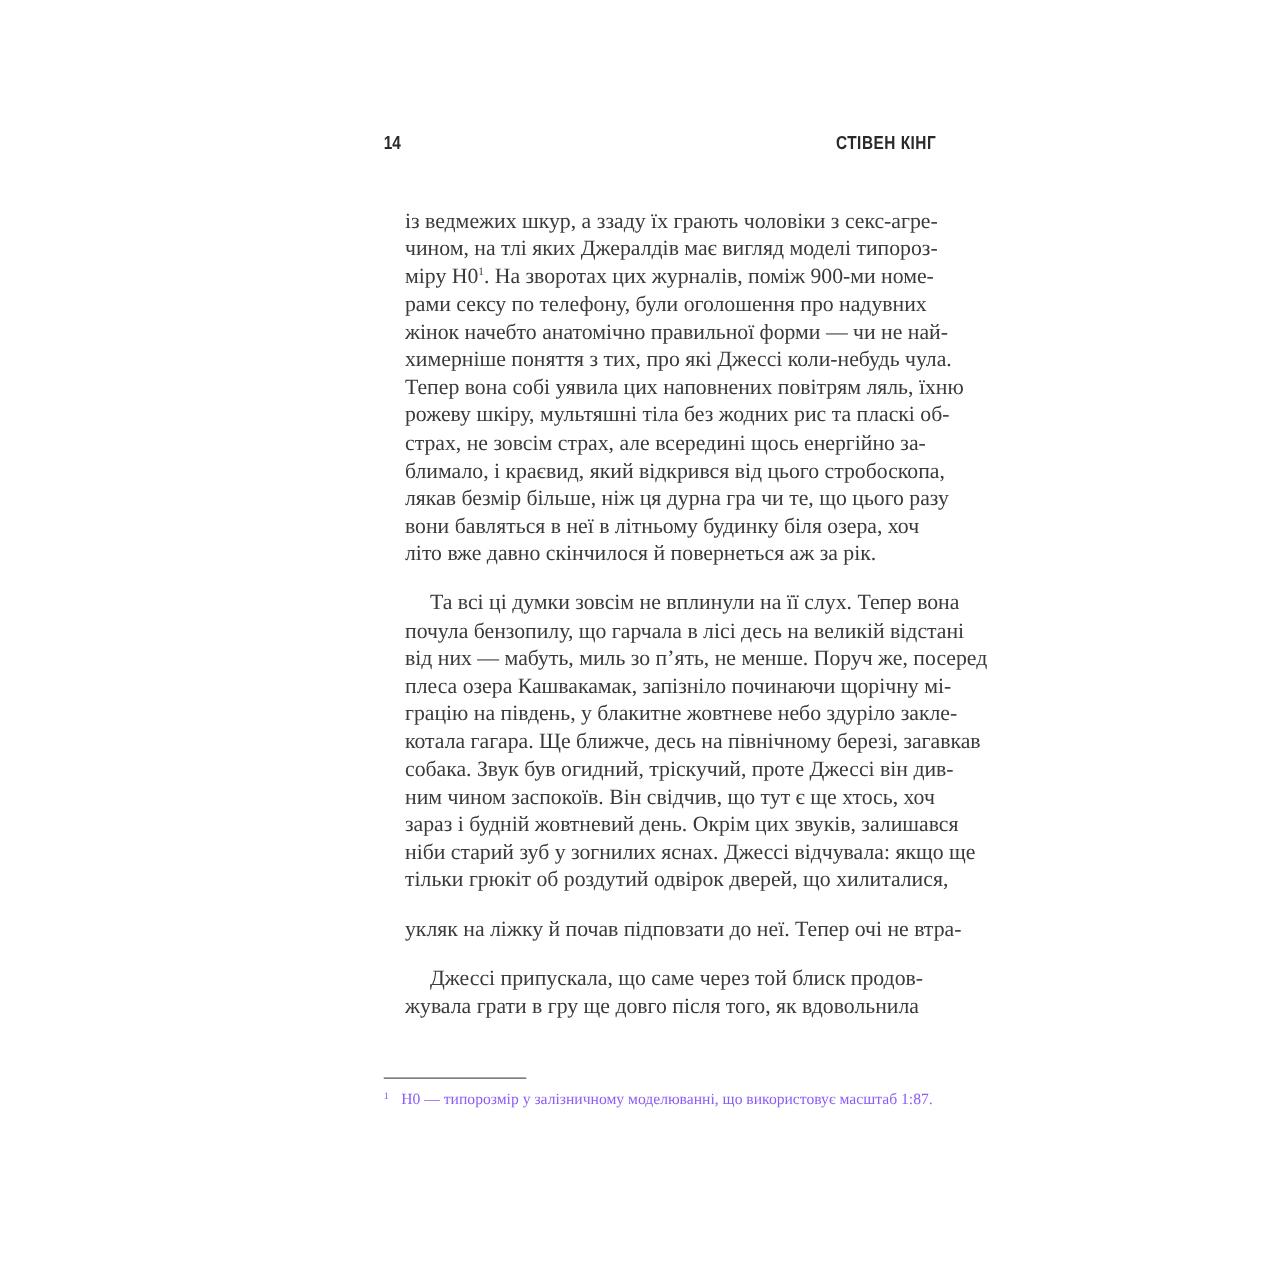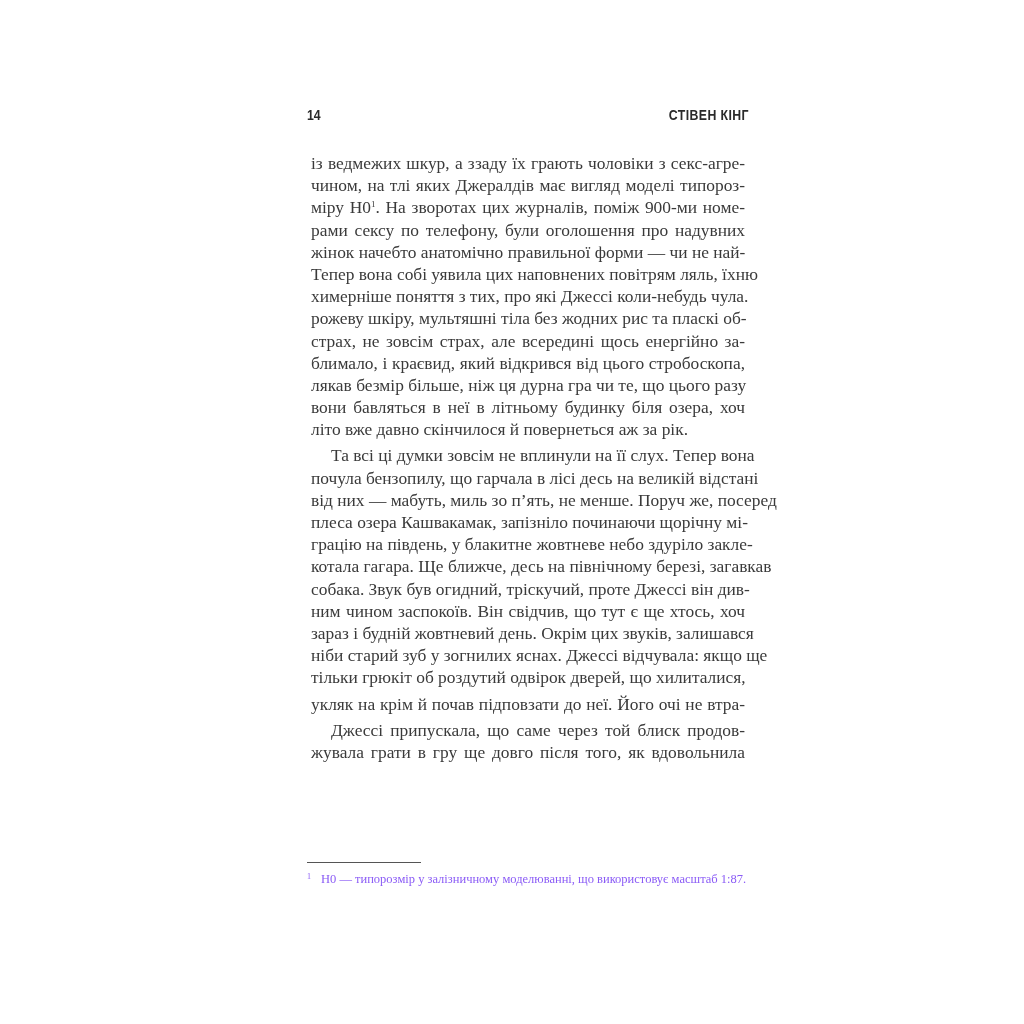--- a/index.html
+++ b/index.html
@@ -6,21 +6,21 @@
   body { width: 1024px; height: 1024px; position: relative; overflow: hidden; }
   .page { position: absolute; left: 307px; top: 100px; width: 442px; color: #3a3a3a; }
   .running-head { position: absolute; left: 0; top: 6px; width: 442px; height: 22px;
     font-family: "Liberation Sans", sans-serif; font-weight: bold; font-size: 15px; color: #2a2a2a;
     transform: scaleX(0.82); transform-origin: left top; }
   .running-head .num { position: absolute; left: 0; top: 0; }
   .running-head .author { position: absolute; right: -97px; top: 0; letter-spacing: 0.5px; }
   .body-text { position: absolute; left: 0; top: 48px; width: 442px;
     font-family: "Liberation Serif", serif; font-size: 17.4px; line-height: 22.2px;
     text-align: justify; hyphens: manual; }
-  .body-text p { margin: 4px; }
+  .body-text p { margin: 17px; }
   .line { display: block; text-align: justify; text-align-last: justify; white-space: nowrap; overflow: visible; height: 22.2px; }
   .line.last { text-align-last: left; }
   .line.indent { padding-left: 20px; }
   sup { font-size: 9px; line-height: 0; vertical-align: 6px; }
   .fn-rule { position: absolute; left: 0; top: 762px; width: 114px; height: 1px; background: #555; }
   .footnote { position: absolute; left: 0; top: 772px; width: 442px;
     font-family: "Liberation Serif", serif; font-size: 12.5px; color: #8b5cf6; white-space: nowrap; }
   .footnote sup { font-size: 8px; vertical-align: 4px; margin-right: 10px; }
 </style>
 </head>
@@ -32,22 +32,22 @@
     <span class="author">СТІВЕН КІНГ</span>
   </div>
 
   <div class="body-text" id="body-text">
       <p>
         <span class="line">із ведмежих шкур, а ззаду їх грають чоловіки з секс-агре-</span>
         <span class="line">чином, на тлі яких Джералдів має вигляд моделі типороз-</span>
         <span class="line">міру Н0<sup>1</sup>. На зворотах цих журналів, поміж 900-ми номе-</span>
         <span class="line">рами сексу по телефону, були оголошення про надувних</span>
         <span class="line">жінок начебто анатомічно правильної форми — чи не най-</span>
+        <span class="line">химерніше поняття з тих, про які Джессі коли-небудь чула.</span>
         <span class="line">Тепер вона собі уявила цих наповнених повітрям ляль, їхню</span>
-        <span class="line">химерніше поняття з тих, про які Джессі коли-небудь чула.</span>
         <span class="line">рожеву шкіру, мультяшні тіла без жодних рис та пласкі об-</span>
         <span class="line">страх, не зовсім страх, але всередині щось енергійно за-</span>
         <span class="line">блимало, і краєвид, який відкрився від цього стробоскопа,</span>
         <span class="line">лякав безмір більше, ніж ця дурна гра чи те, що цього разу</span>
         <span class="line">вони бавляться в неї в літньому будинку біля озера, хоч</span>
         <span class="line last">літо вже давно скінчилося й повернеться аж за рік.</span>
       </p>
       <p>
         <span class="line indent">Та всі ці думки зовсім не вплинули на її слух. Тепер вона</span>
         <span class="line">почула бензопилу, що гарчала в лісі десь на великій відстані</span>
@@ -55,21 +55,21 @@
         <span class="line">плеса озера Кашвакамак, запізніло починаючи щорічну мі-</span>
         <span class="line">грацію на південь, у блакитне жовтневе небо здуріло закле-</span>
         <span class="line">котала гагара. Ще ближче, десь на північному березі, загавкав</span>
         <span class="line">собака. Звук був огидний, тріскучий, проте Джессі він див-</span>
         <span class="line">ним чином заспокоїв. Він свідчив, що тут є ще хтось, хоч</span>
         <span class="line">зараз і будній жовтневий день. Окрім цих звуків, залишався</span>
         <span class="line">ніби старий зуб у зогнилих яснах. Джессі відчувала: якщо ще</span>
         <span class="line">тільки грюкіт об роздутий одвірок дверей, що хилиталися,</span>
       </p>
       <p>
-        <span class="line">укляк на крім й почав підповзати до неї. Його очі не втра-</span>
+        <span class="line">укляк на ліжку й почав підповзати до неї. Тепер очі не втра-</span>
       </p>
       <p>
         <span class="line indent">Джессі припускала, що саме через той блиск продов-</span>
         <span class="line">жувала грати в гру ще довго після того, як вдовольнила</span>
       </p>
     </div>
 
   <div class="fn-rule"></div>
   <div class="footnote">
     <sup>1</sup><span>Н0 — типорозмір у залізничному моделюванні, що використовує масштаб 1:87.</span>

